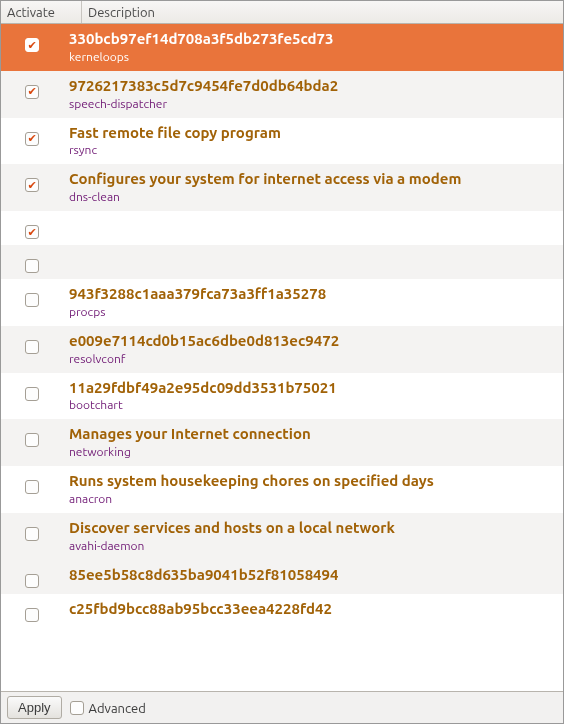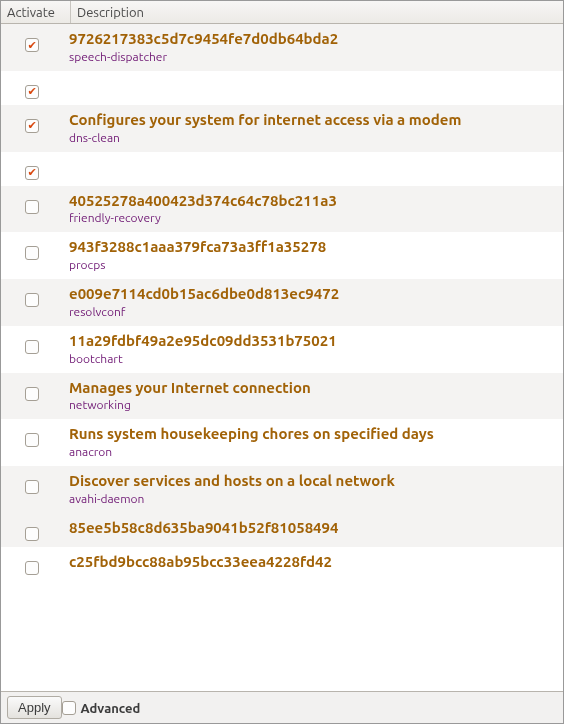--- a/index.html
+++ b/index.html
@@ -27,21 +27,21 @@
     border-bottom: 1px solid #b8b4ad;
     background: #f2f1f0;
   }
   .header-cell {
     padding: 4px 6px;
     font-size: 13px;
     color: #4a4a4a;
     border-right: 1px solid #c8c5c0;
     background: linear-gradient(#f7f6f5,#eceae6);
   }
-  .header-cell.act { width: 70px; }
+  .header-cell.act { width: 81px; }
   .header-cell.desc { flex: 1; border-right: none; }
   .list {
     flex: 1;
     overflow-y: auto;
     background: #fff;
   }
   .row {
     display: flex;
     align-items: flex-start;
     border-bottom: 1px solid transparent;
@@ -90,32 +90,33 @@
     line-height: 1;
     color: #d9480f;
     font-weight: bold;
   }
   .row.sel .cb { border-color: #fff; background:#fff; }
   .footer {
     border-top: 1px solid #b8b4ad;
     padding: 4px 6px;
     display: flex;
     align-items: center;
+    gap: 8px;
     background: #f2f1f0;
   }
   .btn {
     background: linear-gradient(#fafafa,#e4e2de);
     border: 1px solid #b0aca4;
     border-radius: 3px;
     padding: 3px 10px;
     font-size: 13px;
     color: #3c3c3c;
     cursor: pointer;
   }
-  .adv-wrap { display: flex; align-items: center; gap: 5px; font-weight: bold; }
+  .adv-wrap { display: flex; align-items: center; gap: 5px; }
   .adv-cb {
     width: 14px; height: 14px;
     border: 1px solid #a59f95;
     border-radius: 3px;
     background: #fdfdfd;
   }
   
   .list::-webkit-scrollbar { width: 10px; }
   .list::-webkit-scrollbar-thumb { background:#c2bfb9; border-radius:5px; }
 </style>
@@ -123,55 +124,64 @@
 <body>
 
 <div class="window">
 
   <div class="header-row">
     <div class="header-cell act">Activate</div>
     <div class="header-cell desc">Description</div>
   </div>
 
   <div class="list" id="list">
+      <div class="row sel">
+        <div class="cell-act">
+          <span class="cb checked"></span>
+        </div>
+        <div class="cell-desc">
+          <div class="title">330bcb97ef14d708a3f5db273fe5cd73</div>
+          <div class="sub">kerneloops</div>
+        </div>
+      </div>
       <div class="row alt">
         <div class="cell-act">
           <span class="cb checked"></span>
         </div>
         <div class="cell-desc">
           <div class="title">9726217383c5d7c9454fe7d0db64bda2</div>
           <div class="sub">speech-dispatcher</div>
         </div>
       </div>
       <div class="row">
         <div class="cell-act">
           <span class="cb checked"></span>
         </div>
+        <div class="cell-desc">
+          <div class="title">Fast remote file copy program</div>
+          <div class="sub">rsync</div>
+        </div>
       </div>
       <div class="row alt">
         <div class="cell-act">
           <span class="cb checked"></span>
         </div>
         <div class="cell-desc">
           <div class="title">Configures your system for internet access via a modem</div>
           <div class="sub">dns-clean</div>
         </div>
       </div>
       <div class="row">
         <div class="cell-act">
           <span class="cb checked"></span>
         </div>
       </div>
       <div class="row alt">
         <div class="cell-act">
           <span class="cb"></span>
-        </div>
-        <div class="cell-desc">
-          <div class="title">40525278a400423d374c64c78bc211a3</div>
-          <div class="sub">friendly-recovery</div>
         </div>
       </div>
       <div class="row">
         <div class="cell-act">
           <span class="cb"></span>
         </div>
         <div class="cell-desc">
           <div class="title">943f3288c1aaa379fca73a3ff1a35278</div>
           <div class="sub">procps</div>
         </div>

